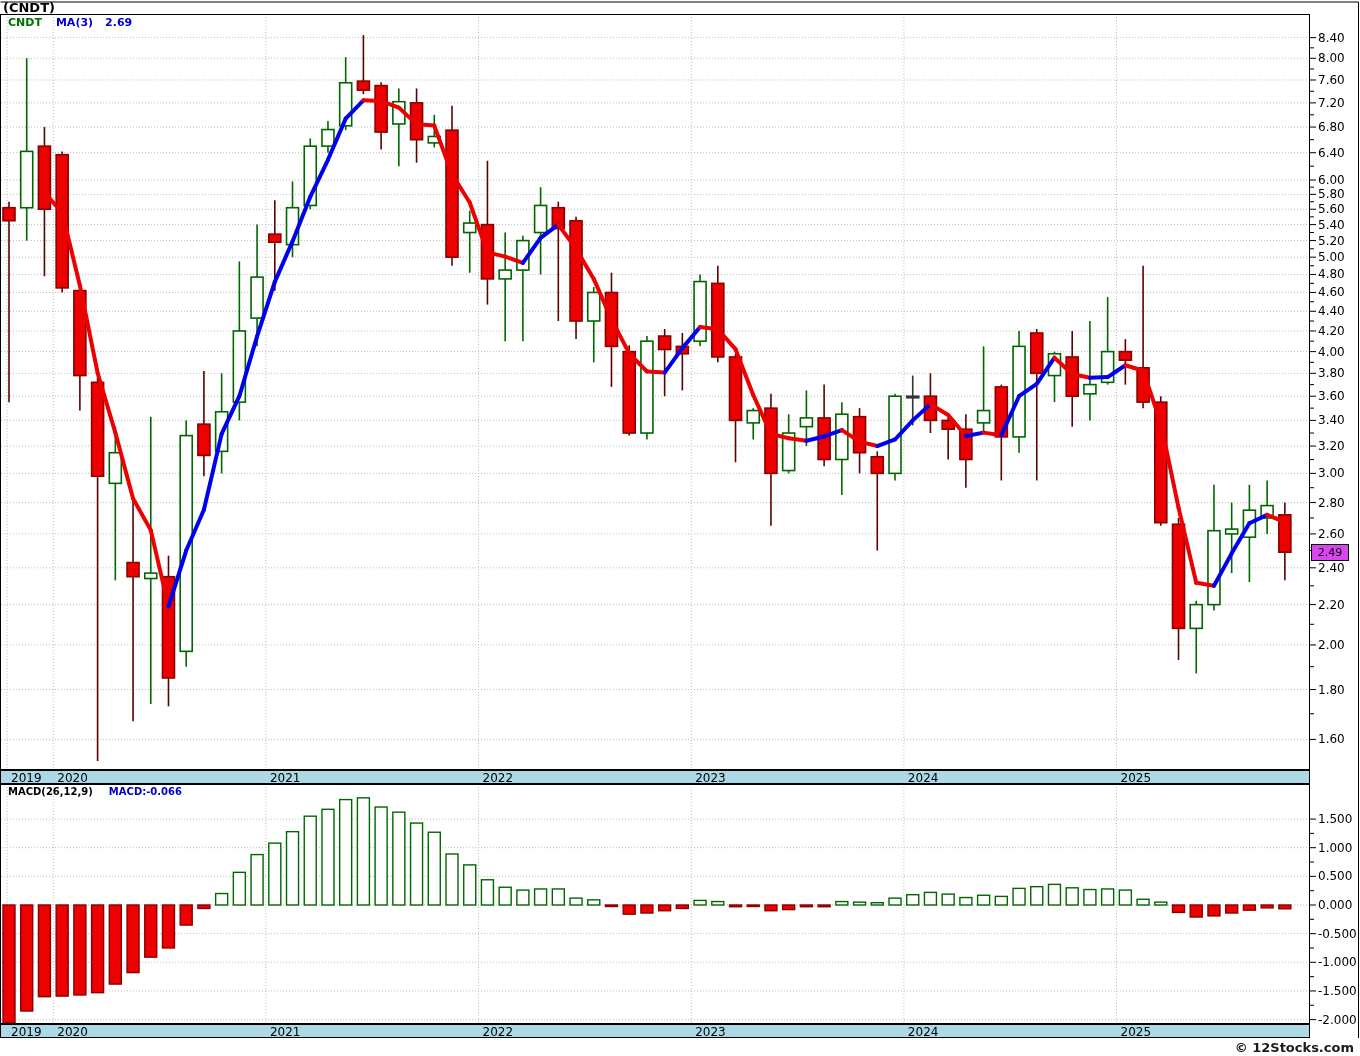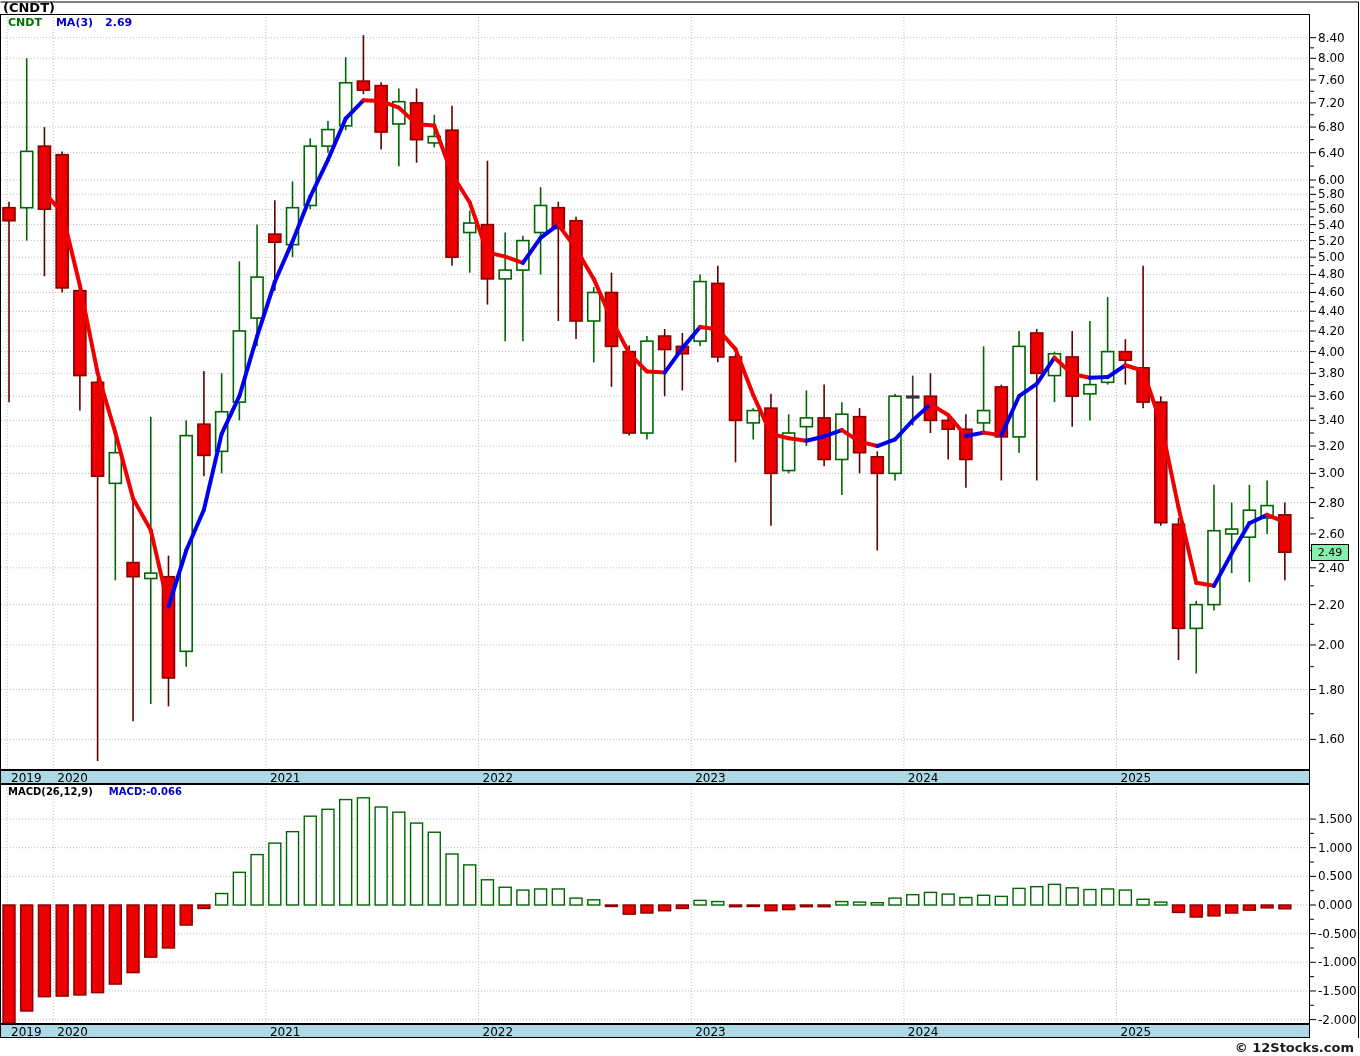--- a/index.html
+++ b/index.html
@@ -497,16 +497,16 @@
   <div class="titlebar">(CNDT)</div>
 
   <div class="legend-price">
     <span class="sym">CNDT</span><span class="ma">MA(3)</span><span class="maval">2.69</span>
   </div>
 
   <div class="legend-macd">
     <span class="lbl">MACD(26,12,9)</span><span class="val">MACD:-0.066</span>
   </div>
 
-  <div class="price-tag" id="price-tag" style="top: 544.222px; background: #86efac;">2.49</div>
+  <div class="price-tag" id="price-tag" style="top: 544.222px; background: #d946ef;">2.49</div>
 
   <div class="watermark">© 12Stocks.com</div>
 </div>
 
 </body></html>

